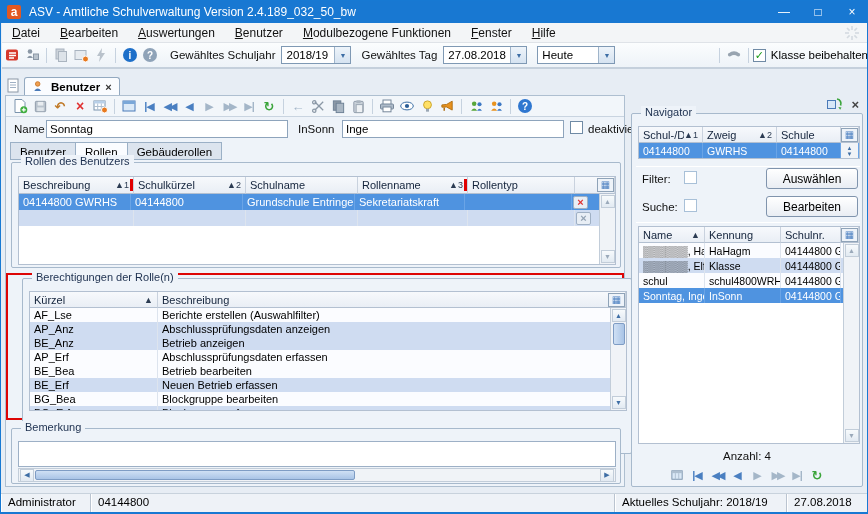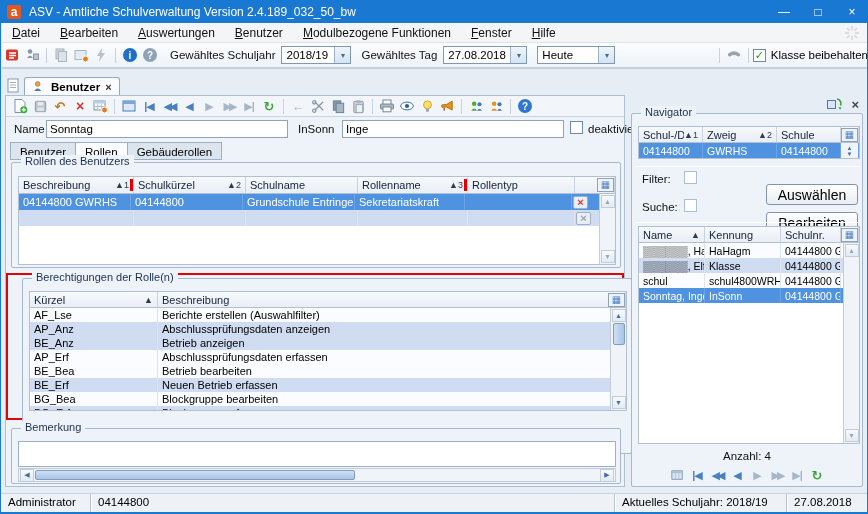--- a/index.html
+++ b/index.html
@@ -80,21 +80,21 @@
   .xbtn{width:15px;height:13px;border:1px solid #9fb0c4;background:#e8eef5;font-size:11px;font-weight:bold;line-height:11px;text-align:center;border-radius:2px;}
   .xbtn.red{color:#e03131;}
   .xbtn.gray{color:#93a3b4;}
   
   .textarea{position:absolute;background:#fff;border:1px solid #9db0c6;}
   .hscroll{position:absolute;height:14px;background:#f0f3f7;border:1px solid #c2cdd9;display:flex;align-items:center;}
   .hthumb{height:10px;background:linear-gradient(#cfe0f4,#a9c4e6);border:1px solid #7e9cc4;border-radius:2px;}
   
   .nav-panel{position:absolute;left:630px;top:112px;width:232px;height:374px;border:1px solid #a7b9cc;border-radius:2px;background:#eef3f9;}
   .hr{position:absolute;height:1px;background:#c6d1de;border-bottom:1px solid #fff;}
-  .btn{position:absolute;height:21px;border:1px solid #8094ad;border-radius:3px;background:linear-gradient(#ffffff,#e9edf3);font-size:14px;display:flex;align-items:center;justify-content:center;margin-top:16px;}
+  .btn{position:absolute;height:21px;border:1px solid #8094ad;border-radius:3px;background:linear-gradient(#ffffff,#e9edf3);font-size:12px;display:flex;align-items:center;justify-content:center;}
   .anz{position:absolute;font-size:11.5px;color:#111;text-align:center;width:100%;}
   .nav-toolbar{position:absolute;display:flex;align-items:center;justify-content:center;width:100%;}
   
   .statusbar{position:absolute;left:0;top:492px;width:868px;height:19px;background:#eef2f7;border-top:1px solid #c8d2dc;display:flex;}
   .scell{border-right:1px solid #bac4d0;border-left:1px solid #fff;font-size:11.5px;padding:2px 6px;white-space:nowrap;overflow:hidden;}
   .sblue{position:absolute;left:0;top:511px;width:868px;height:3px;background:#1878d2;}
   svg{display:block;}
 </style>
 </head>
 <body>

